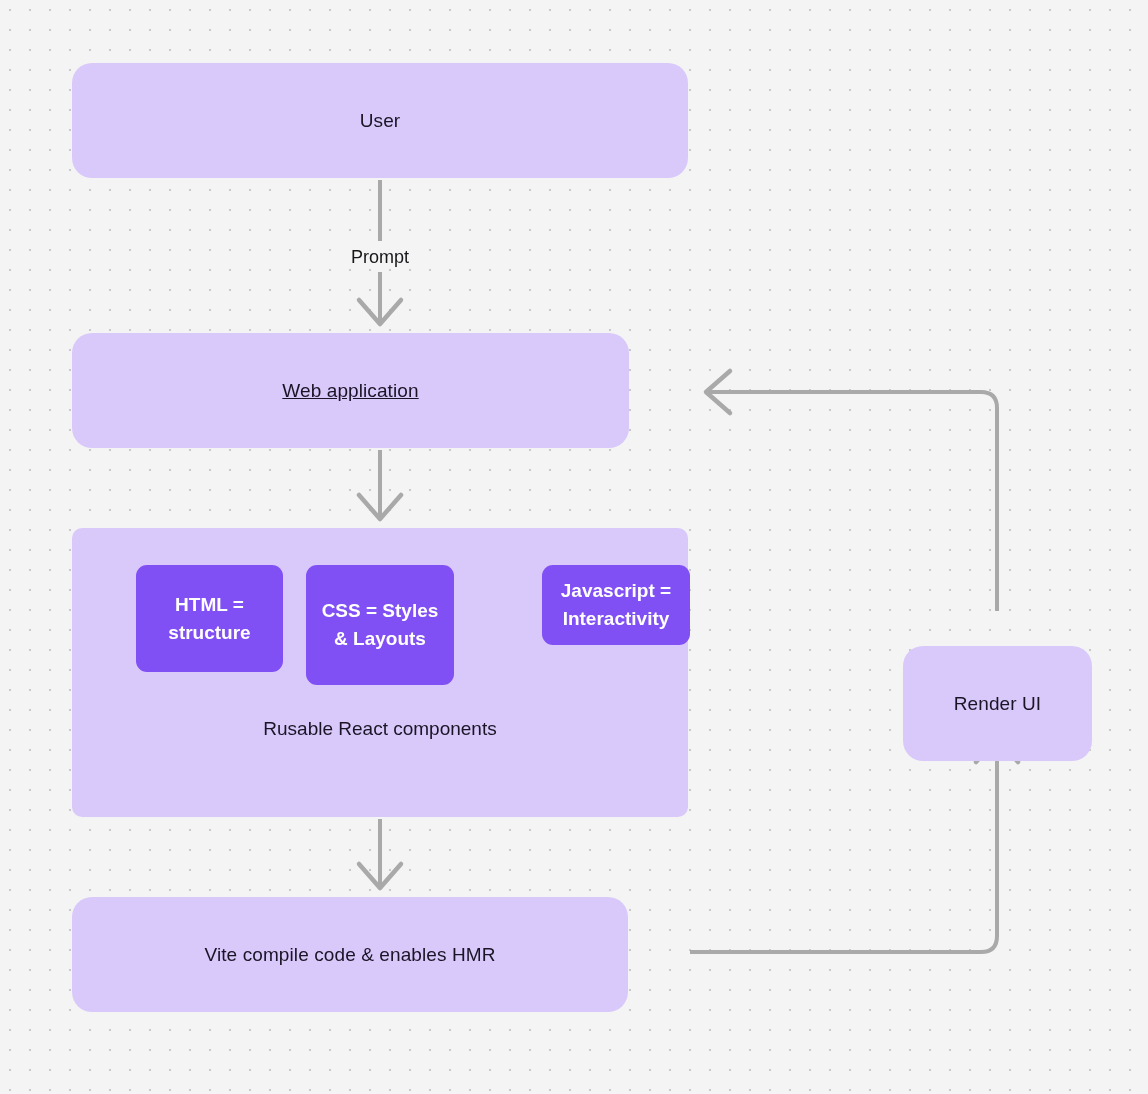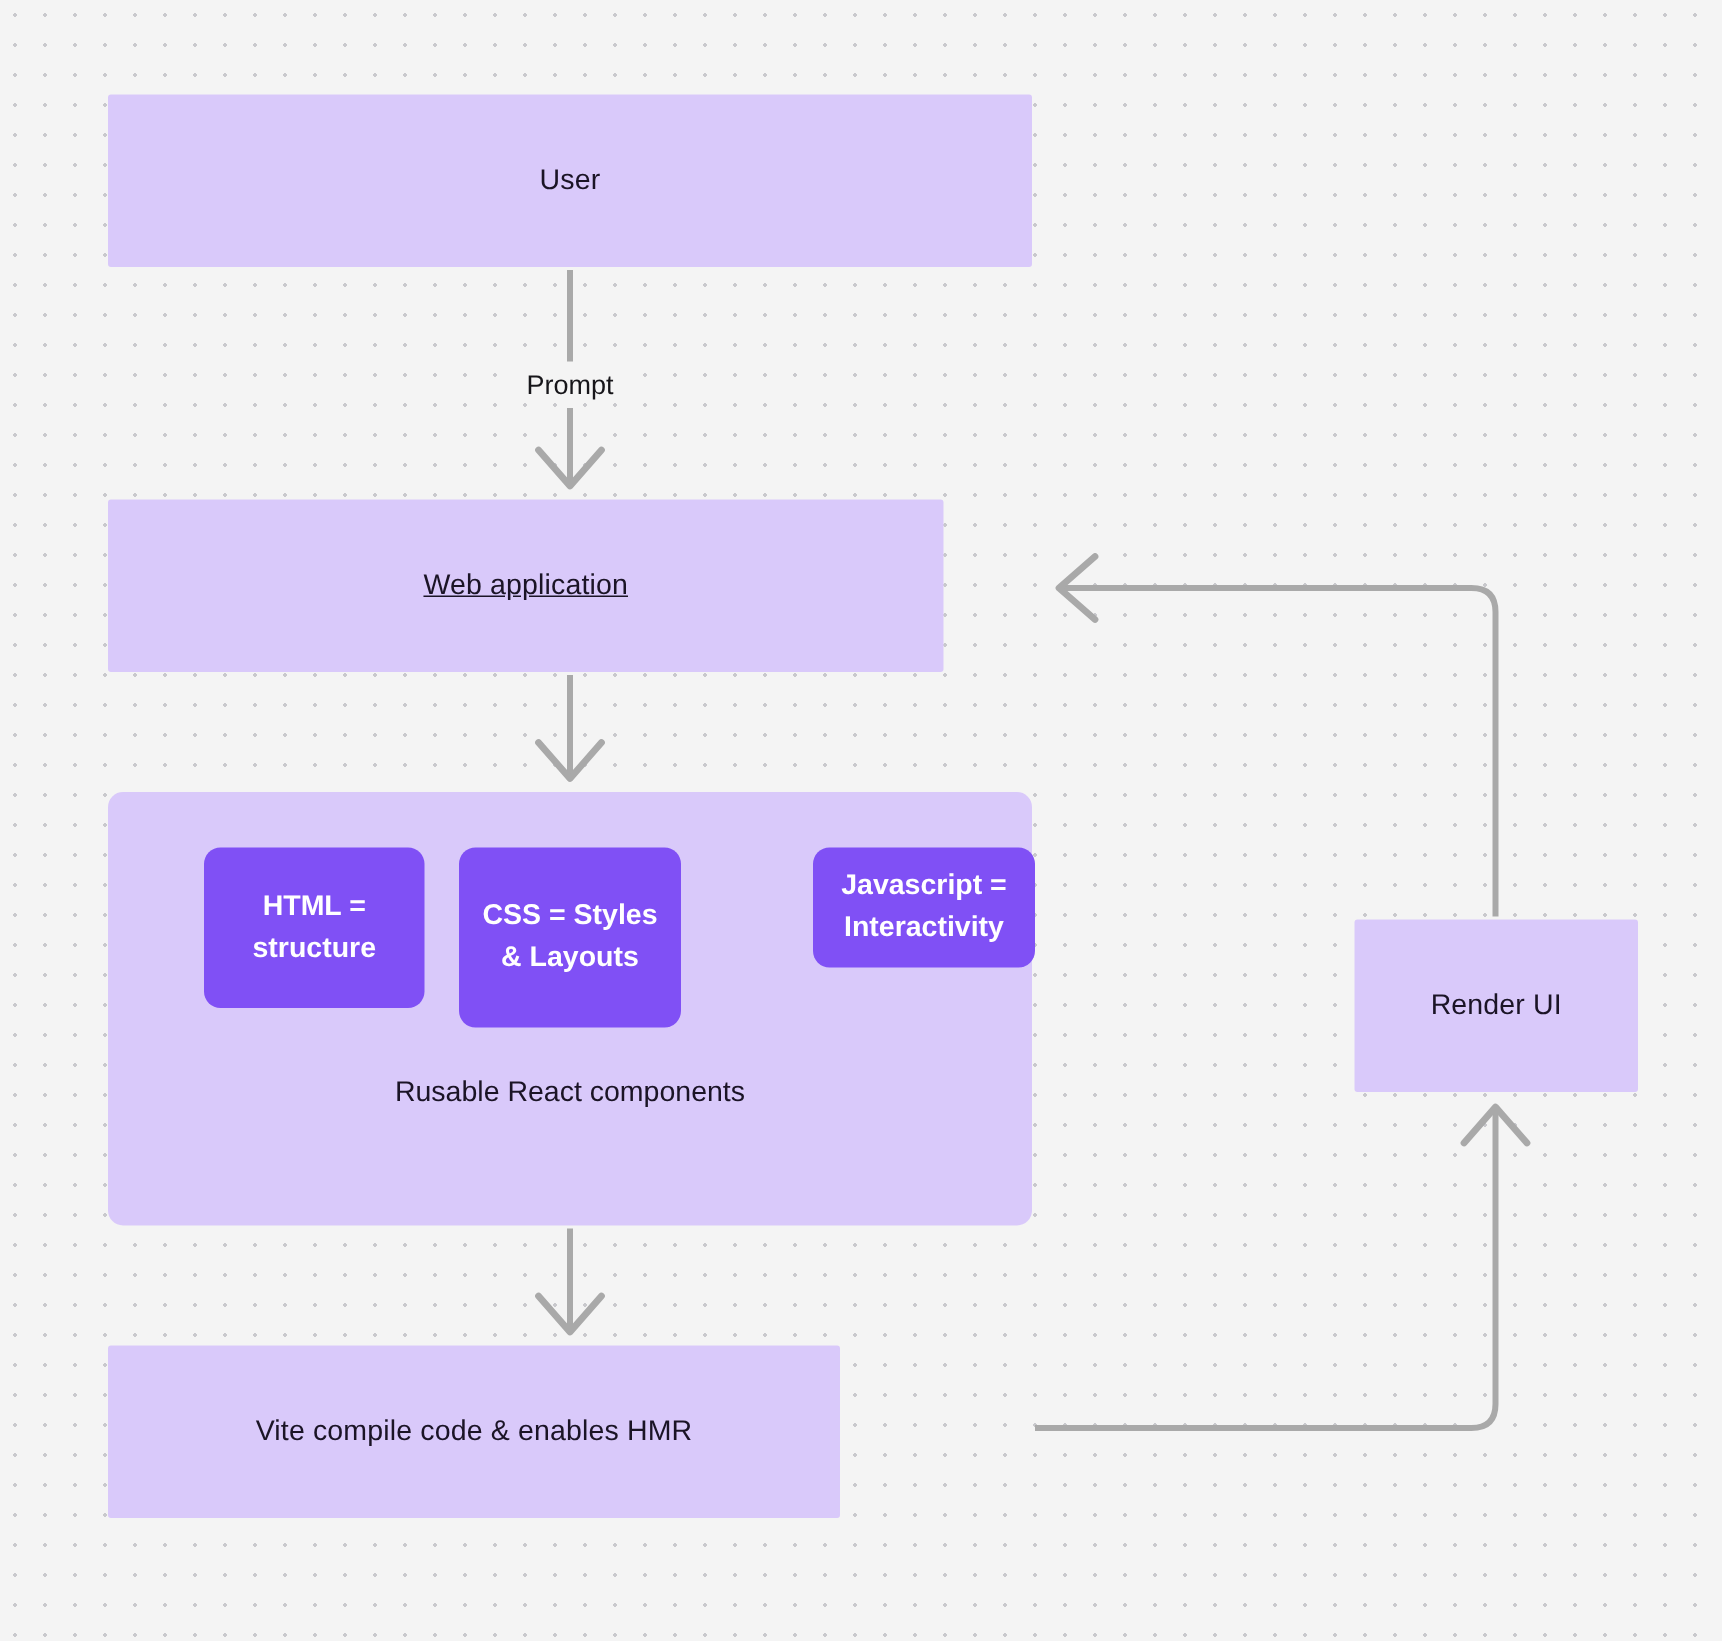--- a/index.html
+++ b/index.html
@@ -22,21 +22,21 @@
     background-size: 20px 20px;
     background-position: 0px 0px;
   }
   .node {
     position: absolute;
     box-sizing: border-box;
     display: flex;
     align-items: center;
     justify-content: center;
     text-align: center;
-    border-radius: 2px;
+    border-radius: 20px;
   }
   .node-lilac {
     background: #d9c9fa;
     color: #1b1426;
     font-size: 19px;
     letter-spacing: 0.1px;
   }
   .node-violet {
     background: #8050f5;
     color: #ffffff;
@@ -146,21 +146,21 @@
       <span><span>CSS = Styles</span><br><span>&amp; Layouts</span></span>
     </div>
 
     <div class="node node-violet" style="left:424px; top:37px; width:148px; height:80px;margin-left:46px;">
       <span><span>Javascript =</span><br><span>Interactivity</span></span>
     </div>
 
     <div class="group-caption" style="left:0; top:190px;">Rusable React components</div>
   </div>
 
-  <div class="node node-lilac" style="left:72px; top:897px; width:488px; height:115px;">
+  <div class="node node-lilac" style="left:72px; top:897px; width:556px; height:115px;">
     <span>Vite compile code &amp; enables HMR</span>
   </div>
 
-  <div class="node node-lilac" style="left:903px; top:613px; width:189px; height:115px;">
+  <div class="node node-lilac" style="left:903px; top:646px; width:189px; height:115px;">
     <span>Render UI</span>
   </div>
 
 </div>
 
 </body></html>

